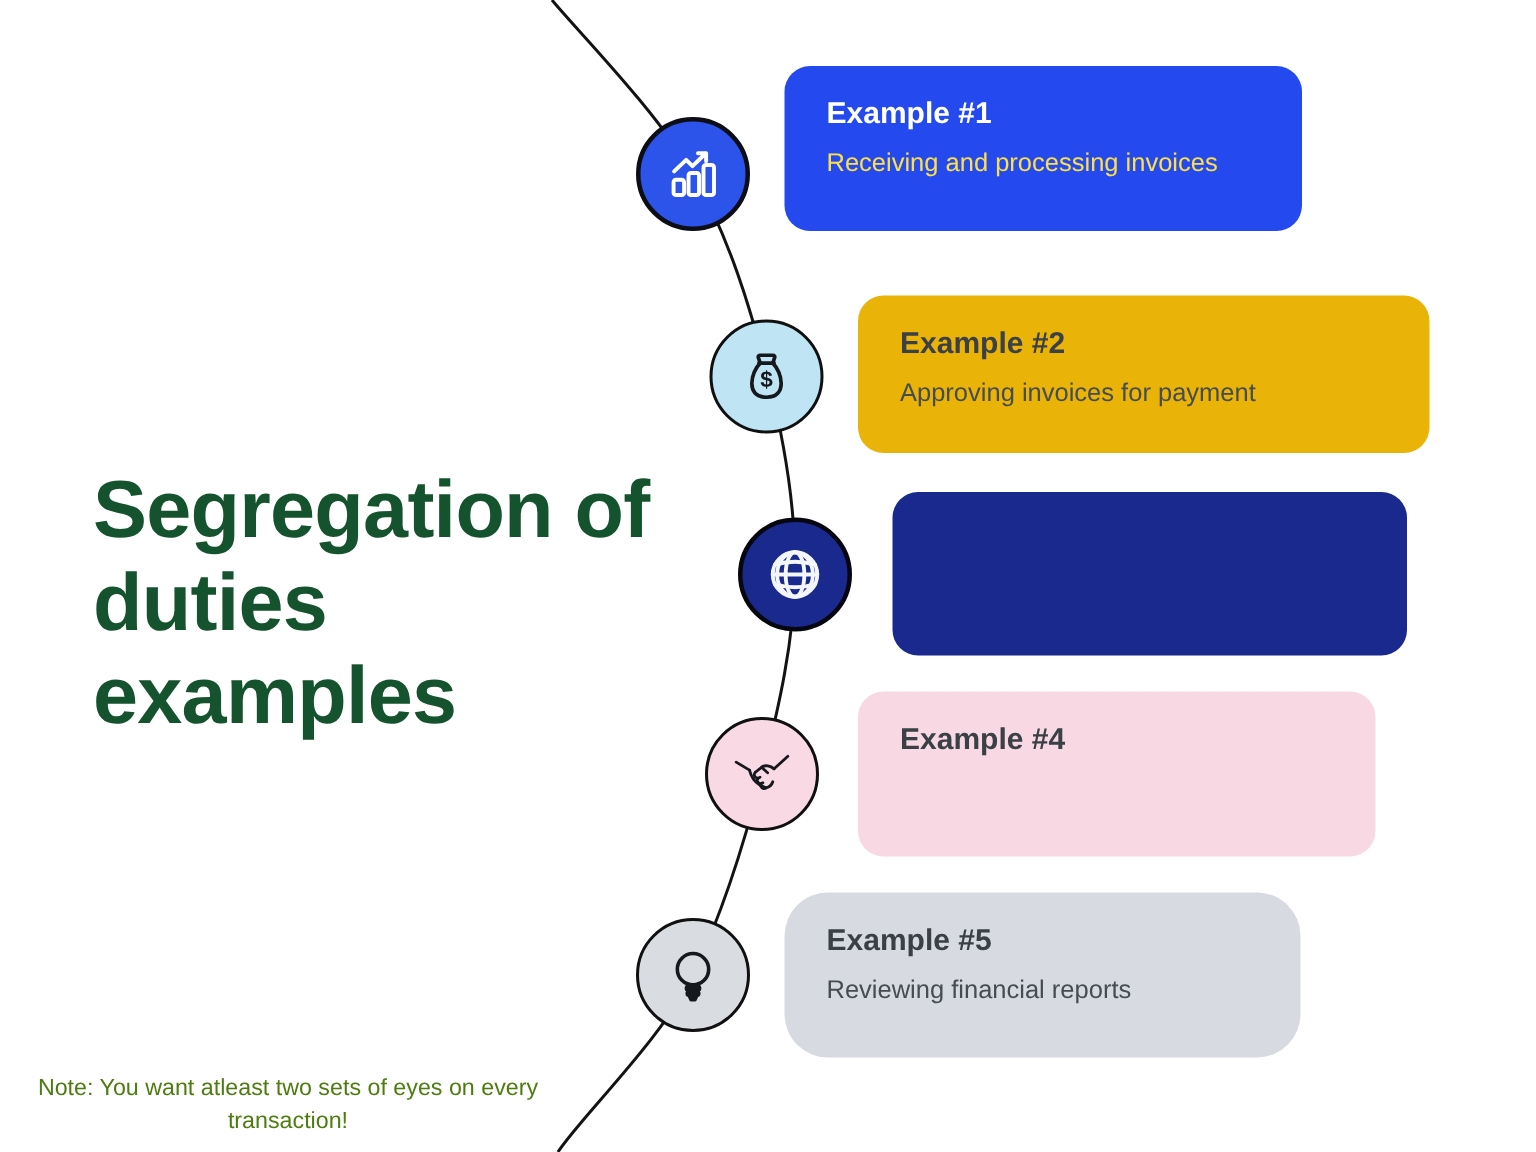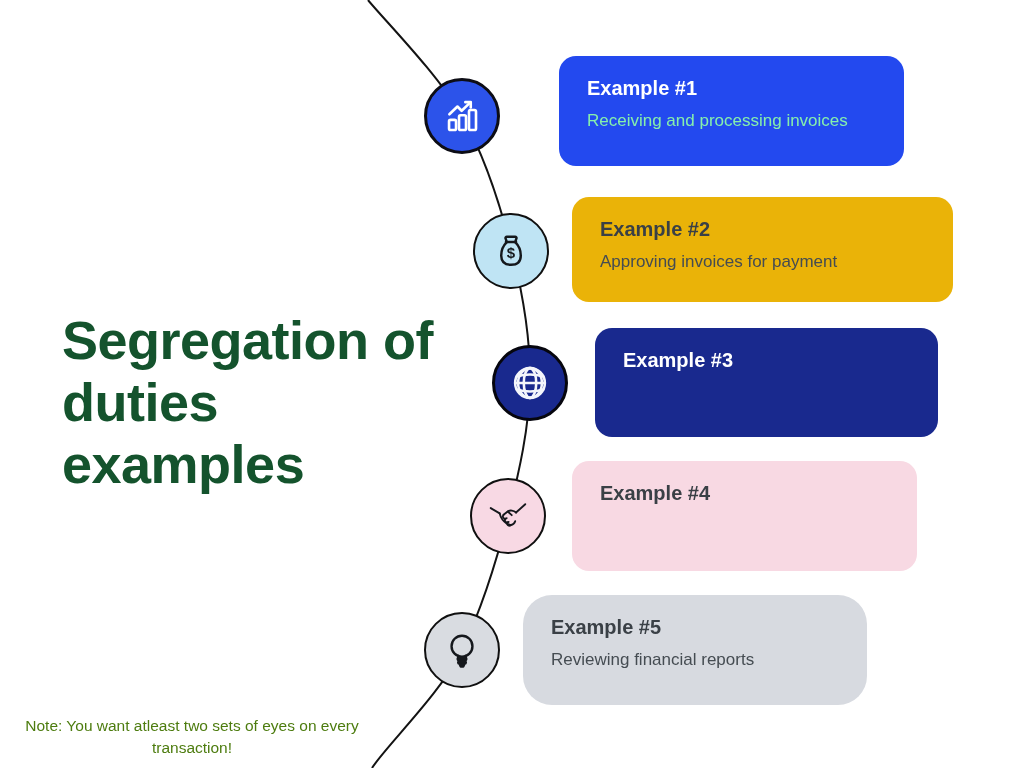--- a/index.html
+++ b/index.html
@@ -22,27 +22,27 @@
     position: absolute; left: 8px; top: 715px; width: 368px;
     text-align: center; font-size: 15.5px; line-height: 1.42;
     color: #4d7c0f; z-index: 2;
   }
   .card {
     position: absolute; border-radius: 17px;
     padding: 21px 28px; box-sizing: border-box; z-index: 2;
   }
   .card-title { font-size: 20px; font-weight: bold; margin-bottom: 10px; }
   .card-desc  { font-size: 17px; line-height: 1.32; }
-  .card1 { left: 523px; top: 56px;  width: 345px; height: 110px; background: #2349ef; margin-left: 36px; }
+  .card1 { left: 523px; top: 44px;  width: 345px; height: 110px; background: #2349ef; }
   .card2 { left: 572px; top: 197px; width: 381px; height: 105px; background: #eab308; }
   .card3 { left: 595px; top: 328px; width: 343px; height: 109px; background: #19298e; }
   .card4 { left: 572px; top: 461px; width: 345px; height: 110px; background: #f8d9e3; }
   .card5 { left: 523px; top: 595px; width: 344px; height: 110px; background: #d7dae0; border-radius: 29px; }
   .card1 .card-title, .card3 .card-title { color: #ffffff; }
-  .card1 .card-desc,  .card3 .card-desc  { color: #86efac; }
+  .card1 .card-desc,  .card3 .card-desc  { color: #fde047; }
   .card2 .card-title, .card4 .card-title, .card5 .card-title { color: #3a4046; }
   .card2 .card-desc,  .card4 .card-desc,  .card5 .card-desc  { color: #454c52; }
   .circle {
     position: absolute; width: 76px; height: 76px; border-radius: 50%;
     display: flex; align-items: center; justify-content: center;
     box-sizing: border-box; z-index: 3;
   }
   .circle1 { left: 424px; top: 78px;  background: #2c53ea; border: 3px solid #0d0d15; }
   .circle2 { left: 473px; top: 213px; background: #bfe4f4; border: 2.5px solid #101010; }
   .circle3 { left: 492px; top: 345px; background: #19298e; border: 3.5px solid #06060e; }
@@ -69,21 +69,20 @@
 
 <div class="card card1">
   <div class="card-title">Example #1</div>
   <div class="card-desc">Receiving and processing invoices</div>
 </div>
 <div class="card card2">
   <div class="card-title">Example #2</div>
   <div class="card-desc">Approving invoices for payment</div>
 </div>
 <div class="card card3">
-  <div class="card-title">Example #3</div>
 </div>
 <div class="card card4">
   <div class="card-title">Example #4</div>
 </div>
 <div class="card card5">
   <div class="card-title">Example #5</div>
   <div class="card-desc">Reviewing financial reports</div>
 </div>
 
 <div class="circle circle1">

